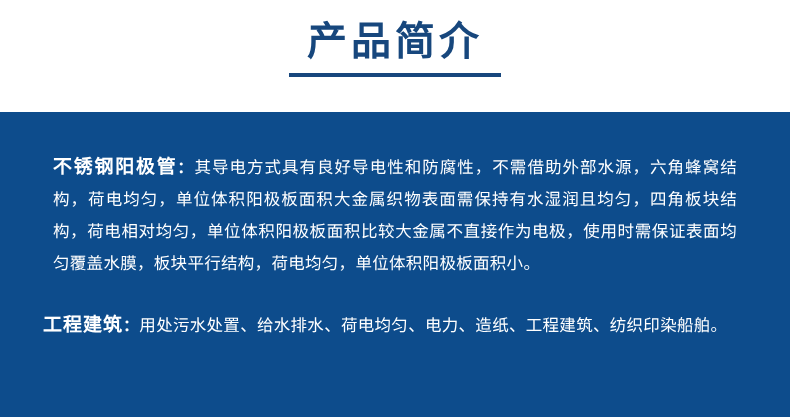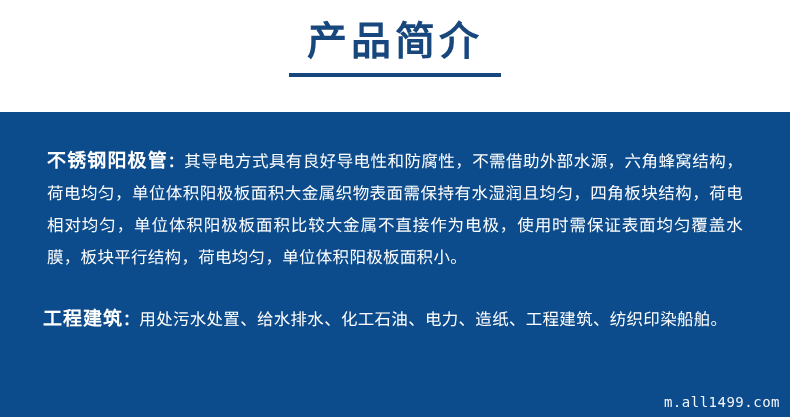--- a/index.html
+++ b/index.html
@@ -78,21 +78,21 @@
     color: #ffffff;
     font-size: 16.5px;
     line-height: 32px;
     text-align: justify;
     text-justify: inter-ideograph;
     letter-spacing: 0.3px;
     font-family: "DejaVu Sans", "Liberation Sans", sans-serif;
   }
 
   .para-intro {
-    margin: 4px;
+    margin: 10px;
   }
 
   .para-scope {
     margin: 28px 0 0 0;
   }
 
   .lead {
     font-weight: bold;
     font-size: 19px;
     letter-spacing: 1px;
@@ -132,21 +132,20 @@
   </div>
 
   <div class="body-panel">
     <div class="content">
 
       <p class="para para-intro">
         <span class="lead">不锈钢阳极管</span><span class="lead-colon">：</span><span class="body-text">其导电方式具有良好导电性和防腐性，不需借助外部水源，六角蜂窝结构，荷电均匀，单位体积阳极板面积大金属织物表面需保持有水湿润且均匀，四角板块结构，荷电相对均匀，单位体积阳极板面积比较大金属不直接作为电极，使用时需保证表面均匀覆盖水膜，板块平行结构，荷电均匀，单位体积阳极板面积小。</span>
       </p>
 
       <p class="para para-scope">
-        <span class="lead">工程建筑</span><span class="lead-colon">：</span><span class="body-text">用处污水处置、给水排水、化工石油、电力、造纸、工程建筑、纺织印染船舶。</span>
+        <span class="lead">工程建筑</span><span class="lead-colon">：</span><span class="body-text">用处污水处置、给水排水、荷电均匀、电力、造纸、工程建筑、纺织印染船舶。</span>
       </p>
 
     </div>
 
-    <div class="watermark">m.all1499.com</div>
   </div>
 
 </div>
 
 </body></html>

